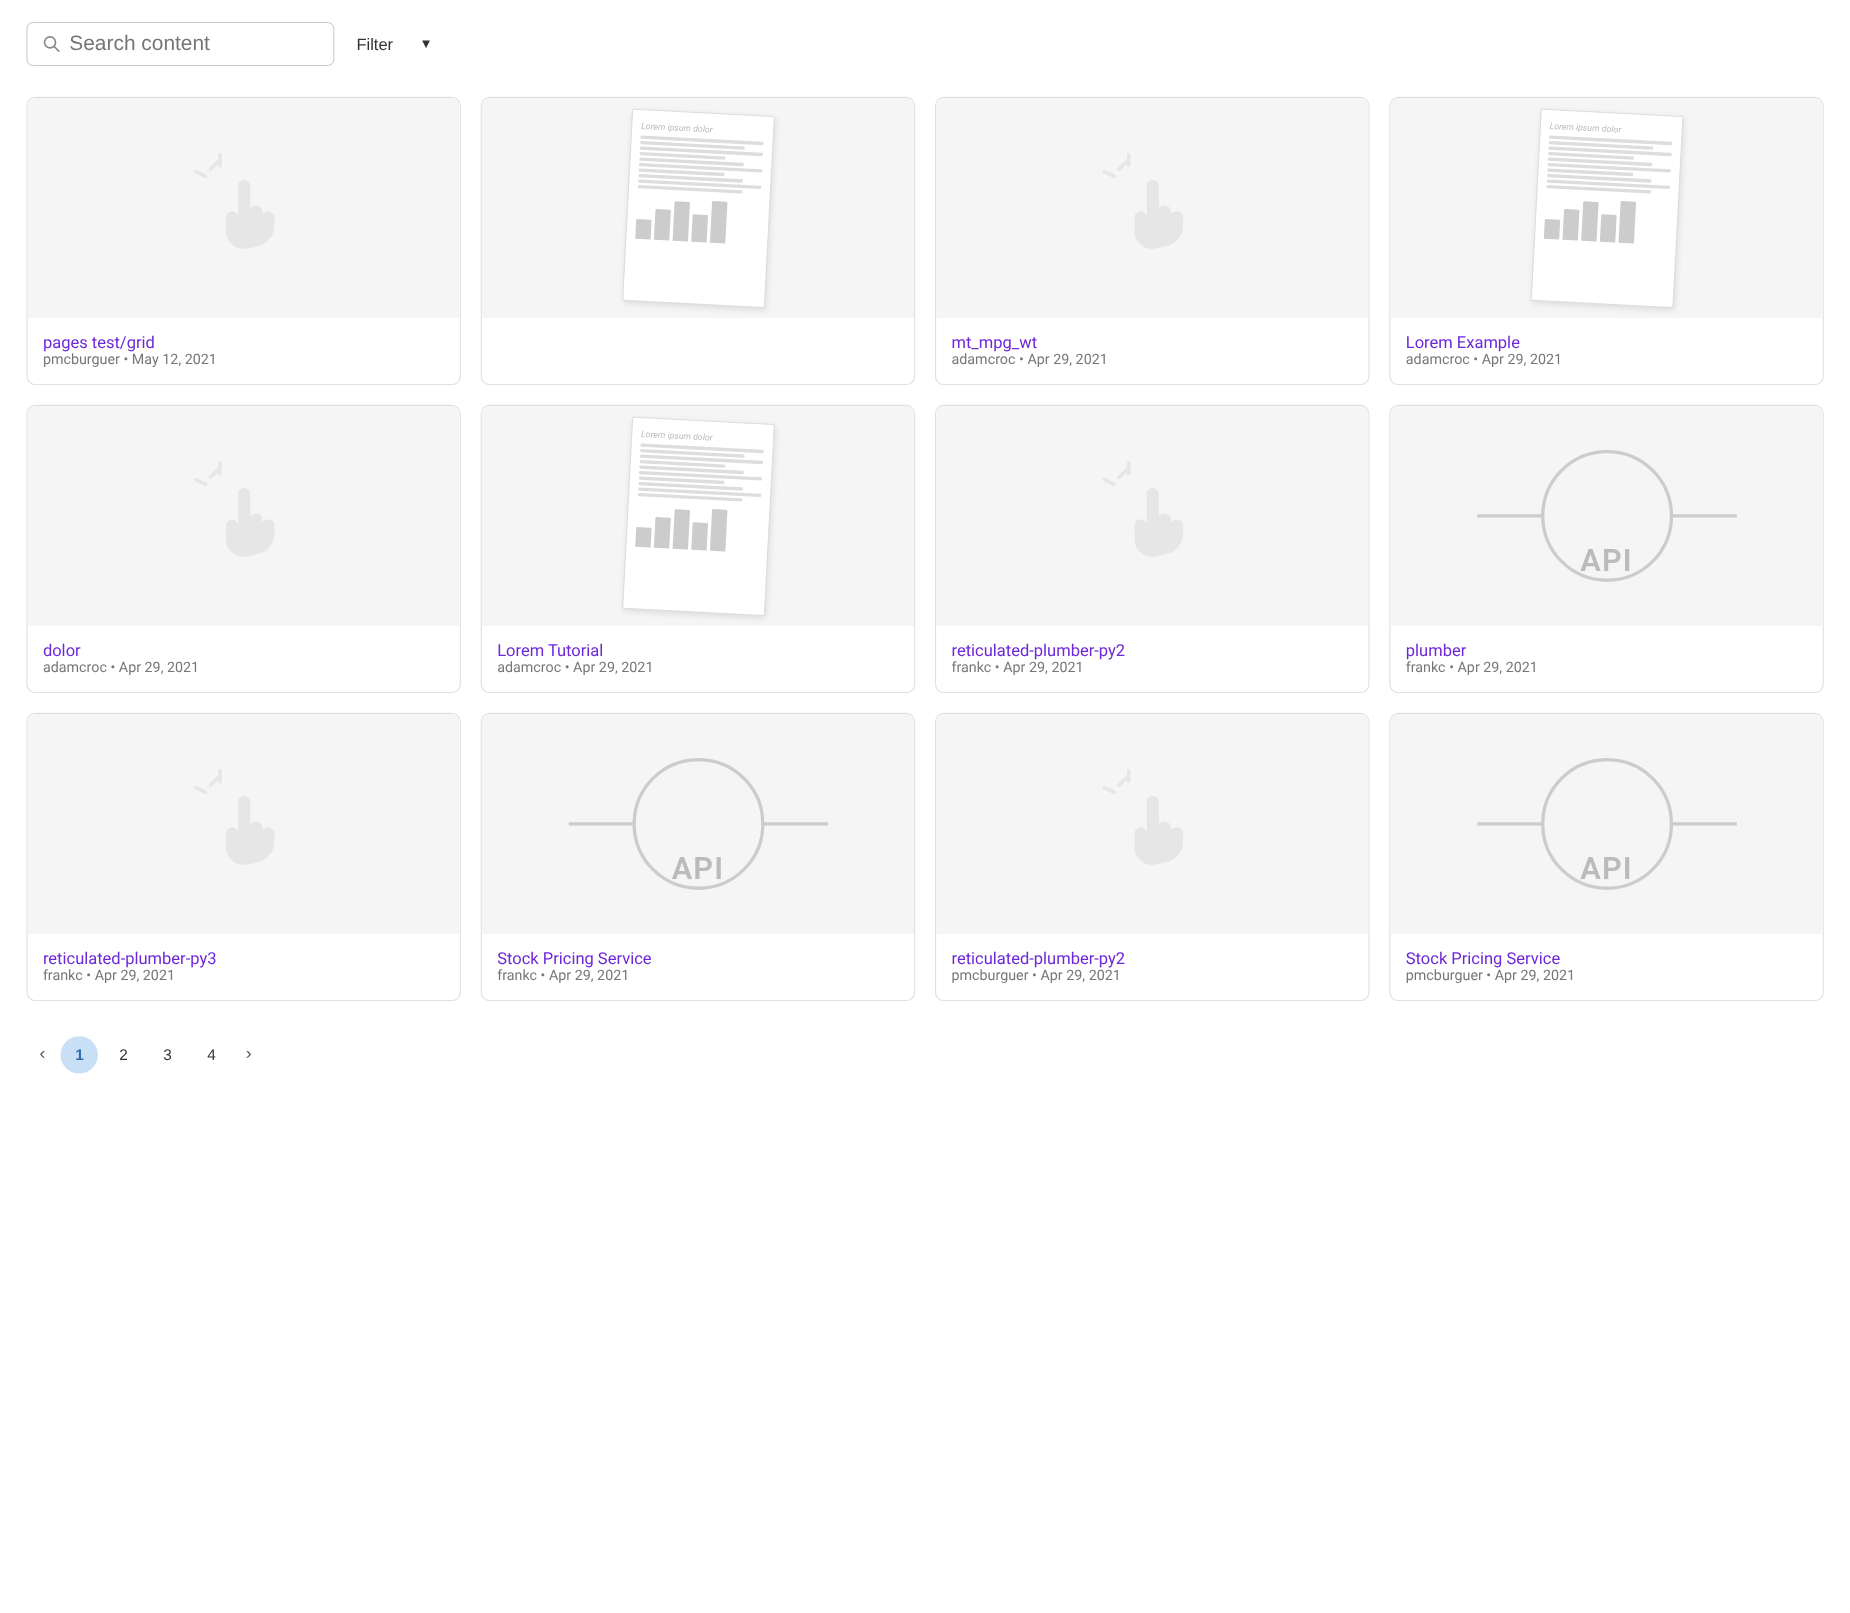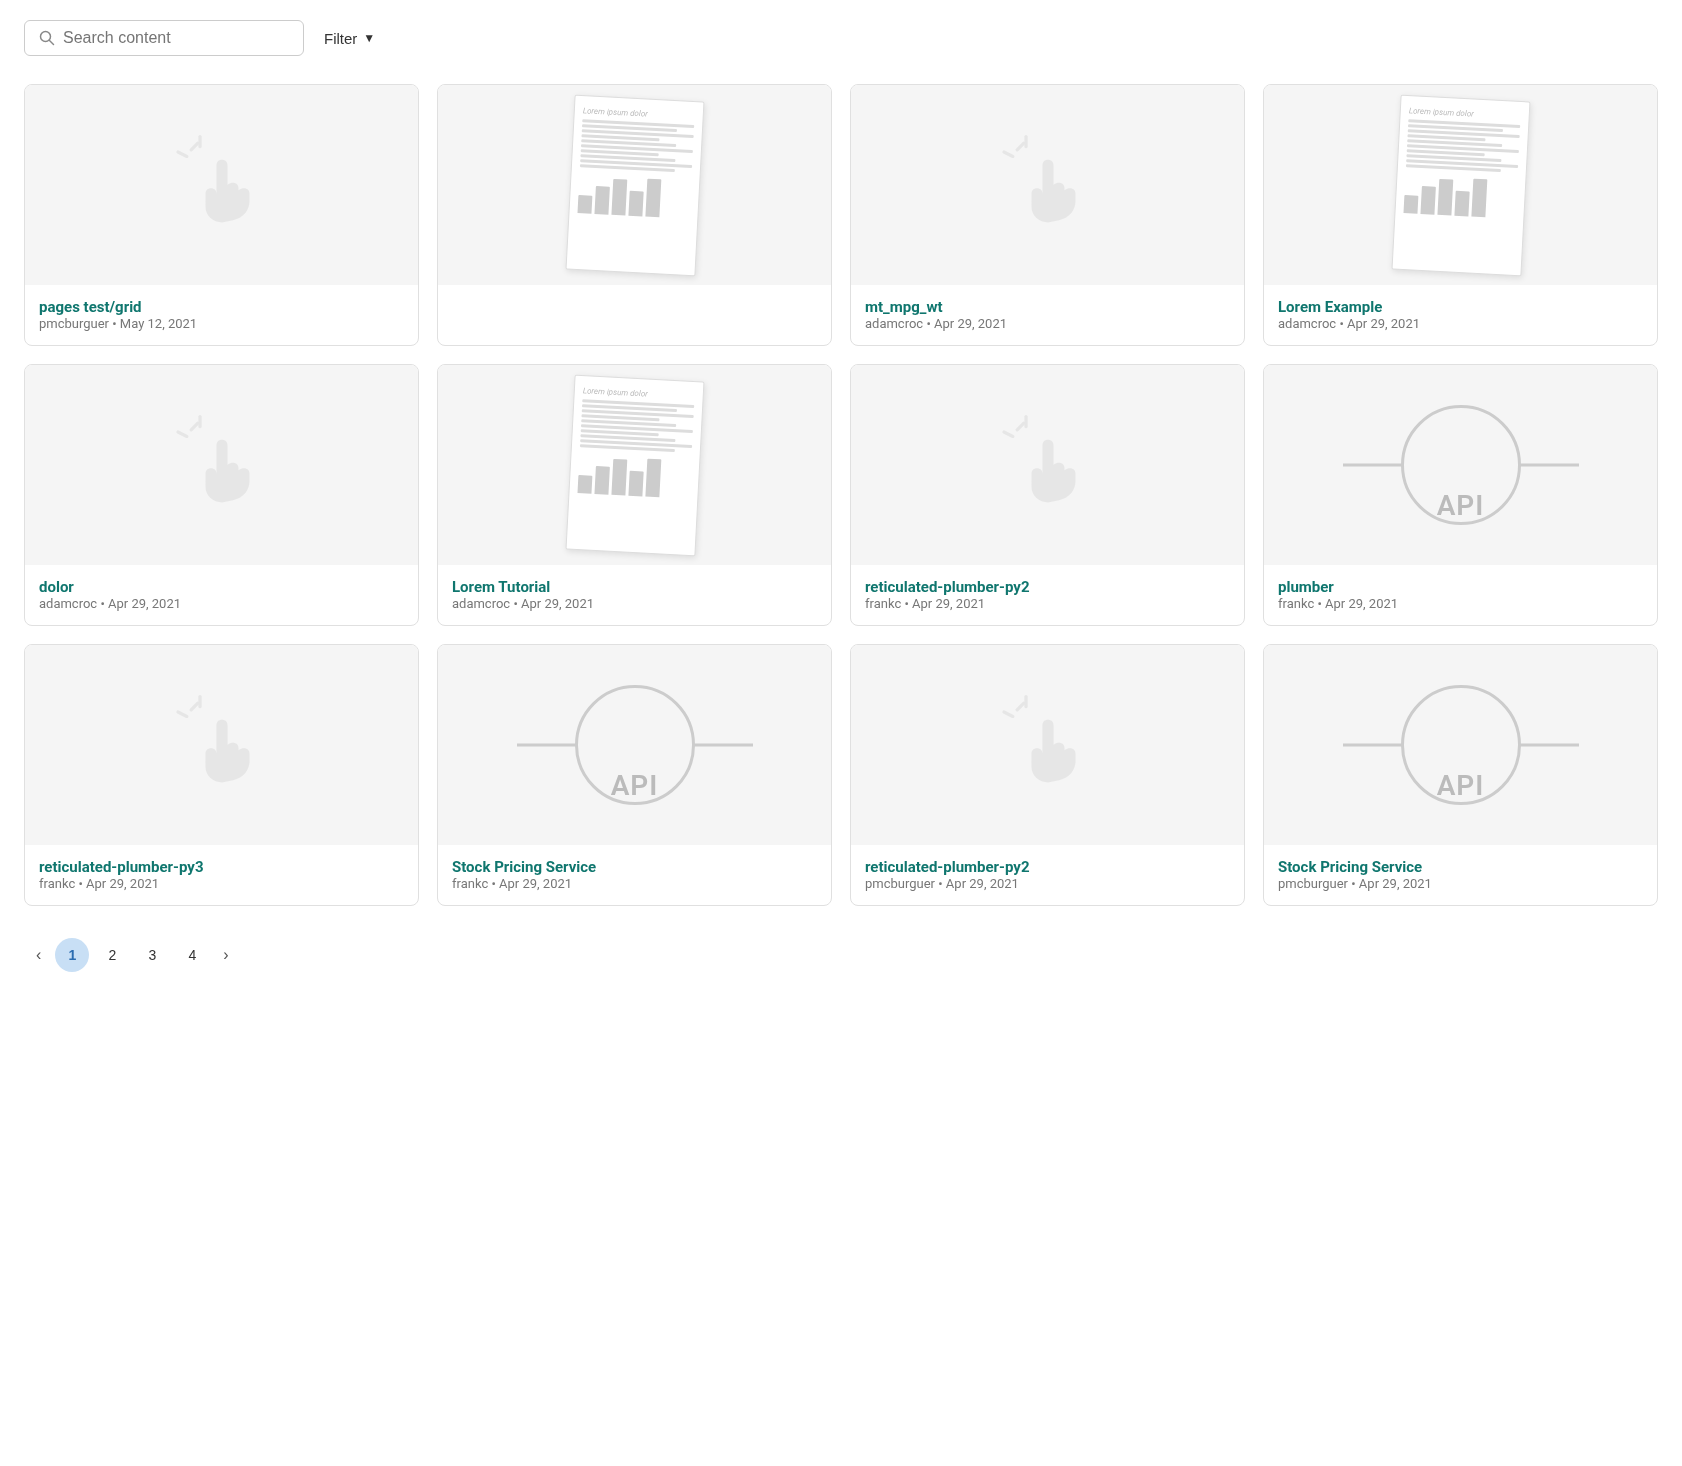--- a/index.html
+++ b/index.html
@@ -22,33 +22,33 @@
       align-items: center;
       border: 1.5px solid #ccc;
       border-radius: 6px;
       padding: 8px 14px;
       width: 280px;
       gap: 8px;
     }
     .search-box input {
       border: none;
       outline: none;
-      font-size: 16px;
+      font-size: 19px;
       color: #999;
       width: 100%;
       background: transparent;
     }
     .search-icon-svg {
       color: #888;
       flex-shrink: 0;
     }
     .filter-btn {
       display: flex;
       align-items: center;
-      gap: 6px;
+      gap: 24px;
       background: none;
       border: none;
       font-size: 15px;
       color: #333;
       cursor: pointer;
       font-weight: 500;
     }
     .filter-chevron {
       font-size: 12px;
     }
@@ -181,22 +181,22 @@
       font-weight: 600;
       color: #bbb;
       letter-spacing: 1px;
     }
 
     .card-info {
       padding: 12px 14px 14px;
     }
     .card-title {
       font-size: 15px;
-      font-weight: 700;
-      color: #0f766e;
+      font-weight: 400;
+      color: #6d28d9;
       margin-bottom: 4px;
       text-decoration: none;
     }
     .card-meta {
       font-size: 13px;
       color: #777;
     }
 
     
     .pagination {

